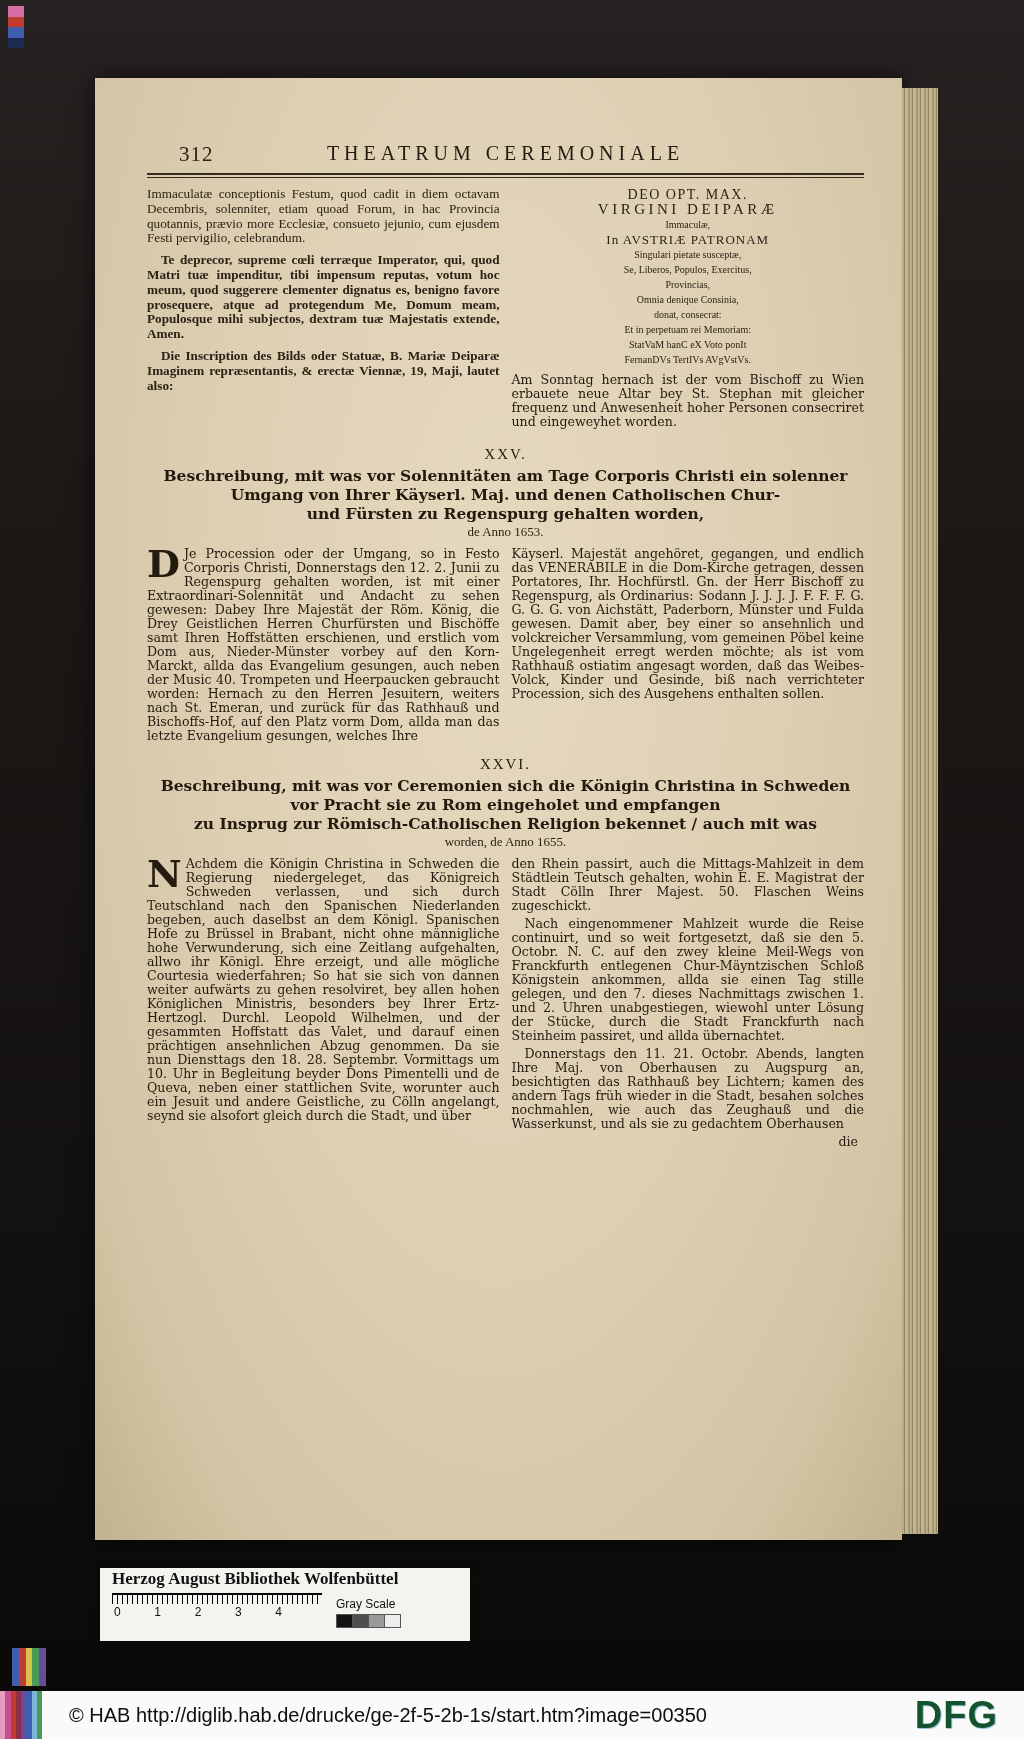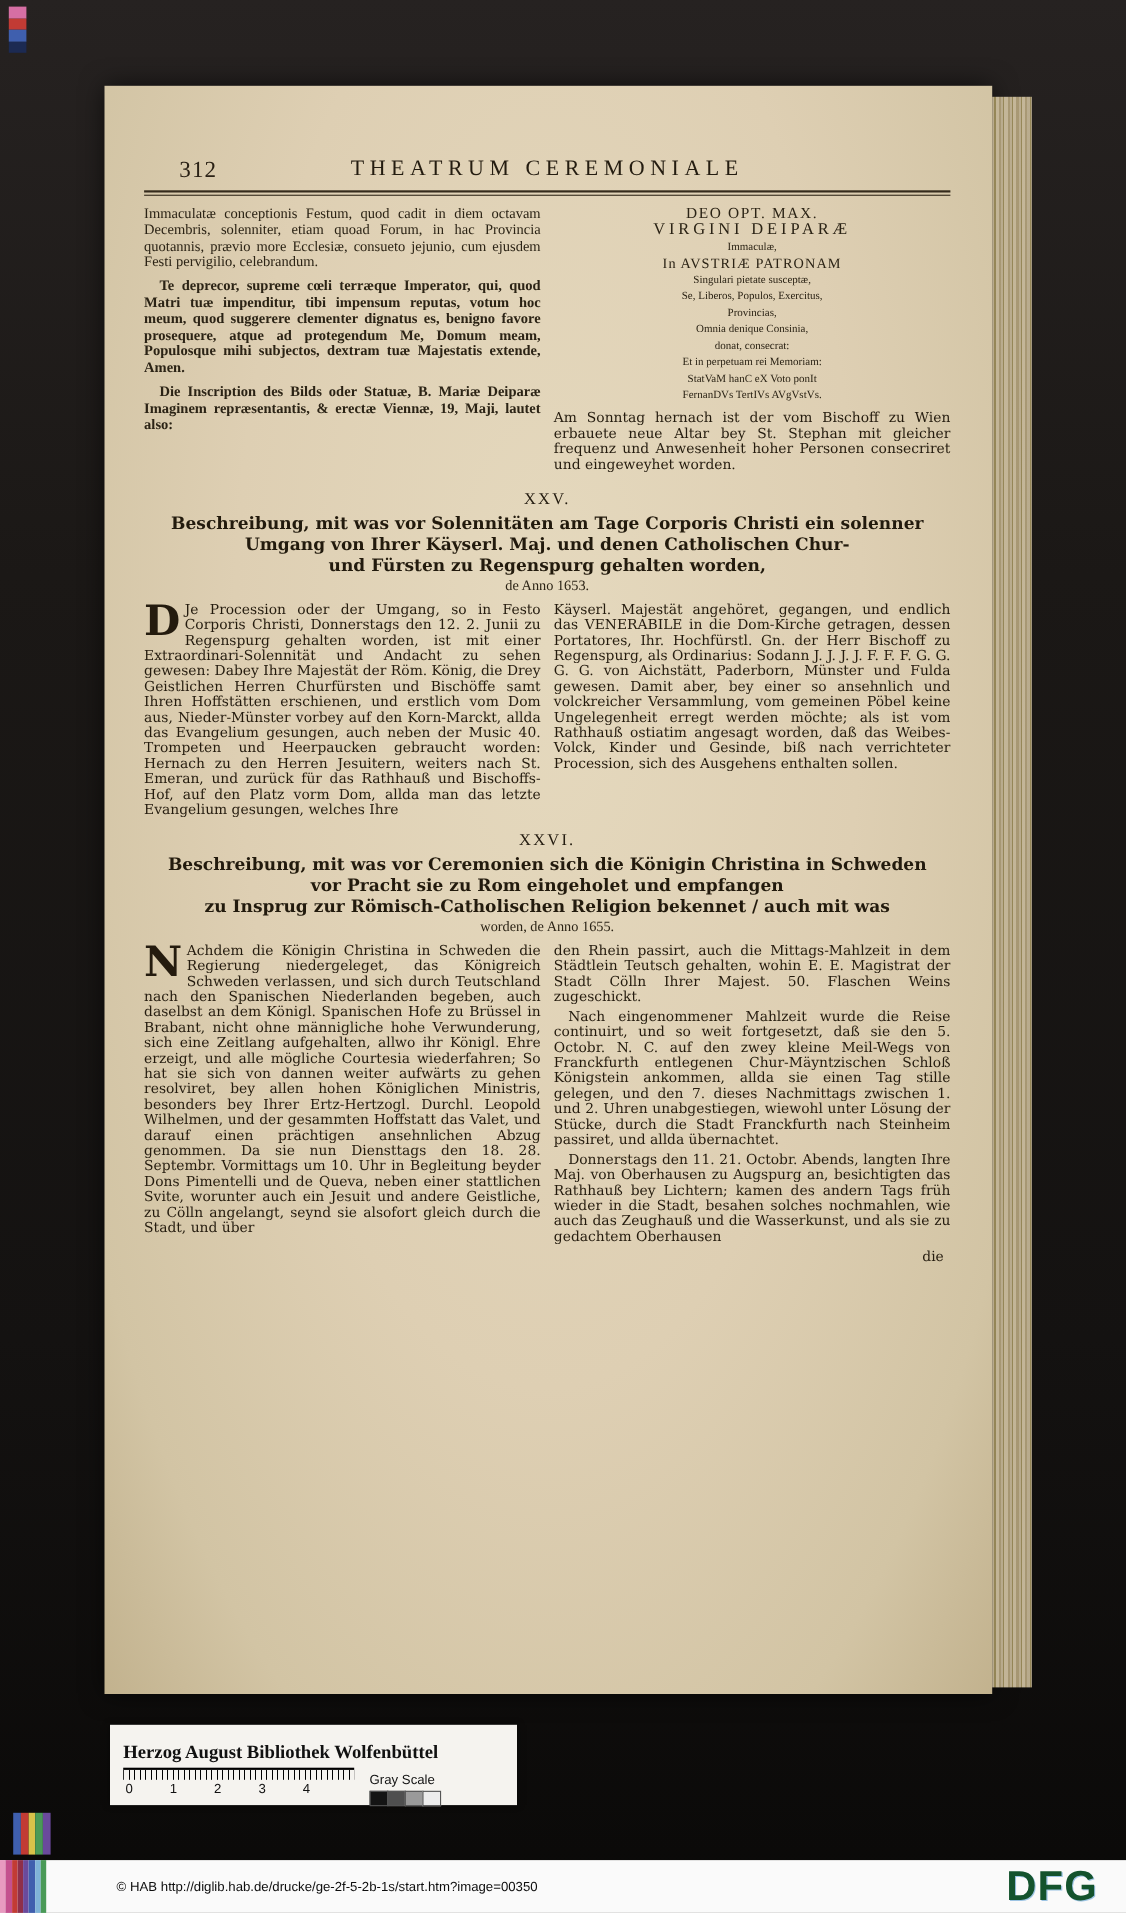--- a/index.html
+++ b/index.html
@@ -25,21 +25,21 @@
   .book-page {
     position:absolute; left:95px; top:78px; width:807px; height:1462px;
     background: radial-gradient(ellipse at 50% 35%, #e5d9be 0%, #decfb3 50%, #d2c4a4 82%, #c2b28e 100%);
     box-shadow: 0 0 22px rgba(0,0,0,0.65);
   }
   .page-edges {
     position:absolute; left:902px; top:88px; width:36px; height:1446px;
     background: repeating-linear-gradient(90deg, #cbbc9b 0 2px, #a3935f 2px 3px, #d6c7a6 3px 6px, #b7a67e 6px 8px);
     opacity:.9;
   }
-  .page-inner { height:100%; padding:64px 38px 0 36px; overflow:hidden; }
+  .page-inner { height:100%; padding:64px 38px 0 52px; overflow:hidden; }
 
   .page-header { position:relative; height:26px; }
   .page-number {
     position:absolute; left:32px; top:0;
     font-size:21px; color:#2a2115; letter-spacing:1px;
     font-family:"Liberation Serif", serif;
   }
   .running-title {
     position:absolute; left:0; right:0; top:0; text-align:center;
     font-size:20px; letter-spacing:5px; color:#241c10;
@@ -92,21 +92,21 @@
   .dropcap {
     float:left; font-size:38px; line-height:32px;
     padding:1px 4px 0 0; font-weight:bold; color:#241b0e;
   }
   .catchword { text-align:right; font-size:12.6px; margin-top:2px; padding-right:6px; }
 
   
   .library-strip {
     position:absolute; left:100px; top:1568px; width:370px; height:73px;
     background:#f5f3ef; box-shadow:0 0 6px rgba(0,0,0,.5);
-    padding:15px 10px 0 12px;
+    padding:1px 10px 0 12px;
   }
   .strip-name { font-family:"Liberation Serif", serif; font-weight:bold; font-size:17px; color:#111; }
   .strip-row { display:flex; align-items:flex-start; margin-top:4px; }
   .ruler-block { width:210px; }
   .ruler {
     height:11px; border-top:2px solid #000;
     background: repeating-linear-gradient(90deg, #000 0 1px, transparent 1px 5px);
   }
   .ruler-numbers { display:flex; justify-content:space-between; width:170px; padding-left:2px; margin-top:1px;
     font-family:"Liberation Sans", sans-serif; font-size:12px; color:#111; }
@@ -116,22 +116,22 @@
   .gs-swatch { width:17px; height:14px; border:1px solid #555; margin-right:-1px; }
 
   
   .footer-bar {
     position:absolute; left:0; bottom:0; width:1024px; height:48px;
     background:#fafafa; display:flex; align-items:center;
   }
   .footer-cal { width:42px; height:100%; display:flex; }
   .footer-cal .band { flex:1; height:100%; }
   .copyright {
-    margin-left:64px; font-family:"Liberation Sans", sans-serif;
-    font-size:12px; color:#0e0e0e;
+    margin-left:27px; font-family:"Liberation Sans", sans-serif;
+    font-size:20px; color:#0e0e0e;
   }
   .dfg-logo {
     margin-left:auto; margin-right:26px;
     font-family:"Liberation Sans", sans-serif; font-weight:bold;
     font-size:38px; letter-spacing:1px; color:#14532d;
     text-shadow:1px 1px 0 #9dc4e4;
   }
 </style>
 </head>
 <body>

